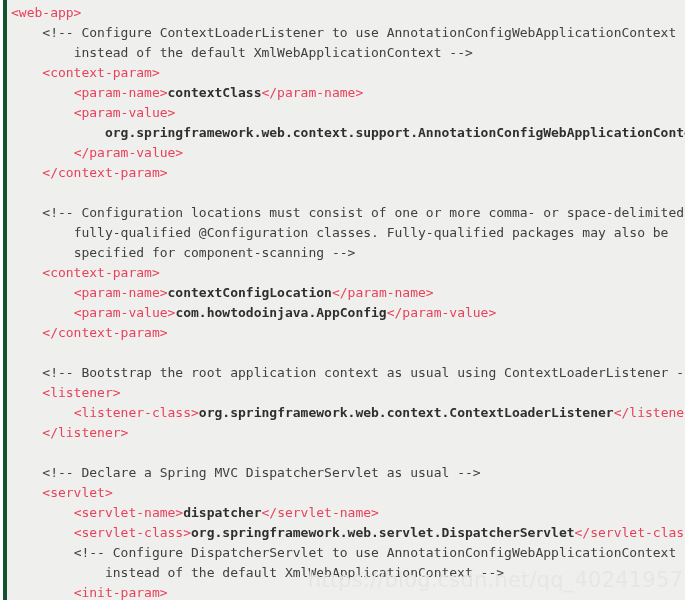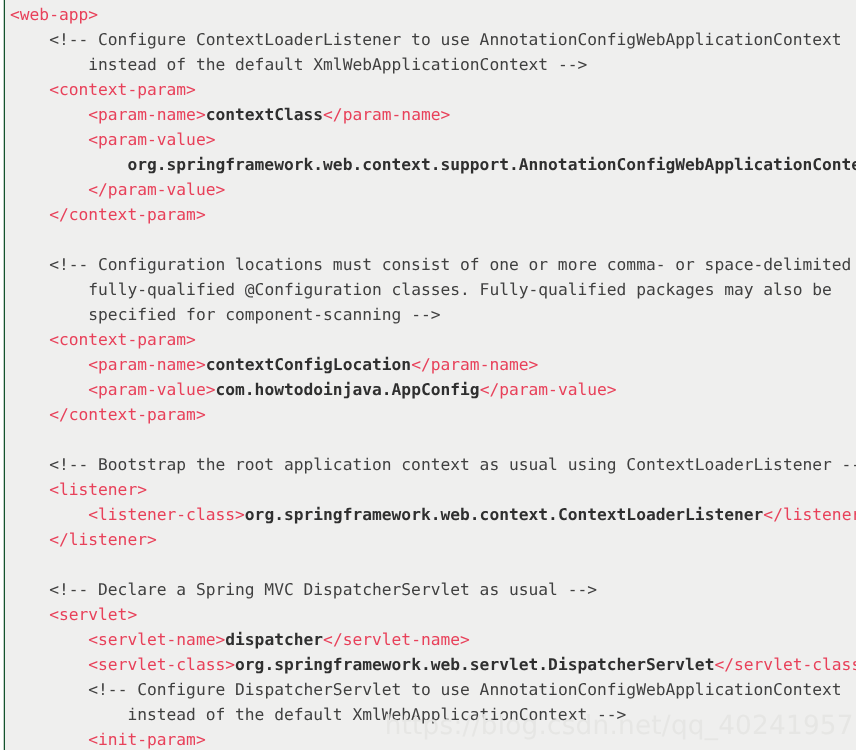--- a/index.html
+++ b/index.html
@@ -24,21 +24,21 @@
   }
 
   
   #code-block {
     position: absolute;
     left: 3px;
     top: 0;
     width: 682px;
     height: 600px;
     background: #efefee;
-    border-left: 1px solid #14532d;
+    border-left: 4px solid #14532d;
     box-sizing: border-box;
     overflow: hidden;
   }
 
   #code-lines {
     position: absolute;
     left: 0;
     top: 3px;
     width: 100%;
     white-space: pre;

